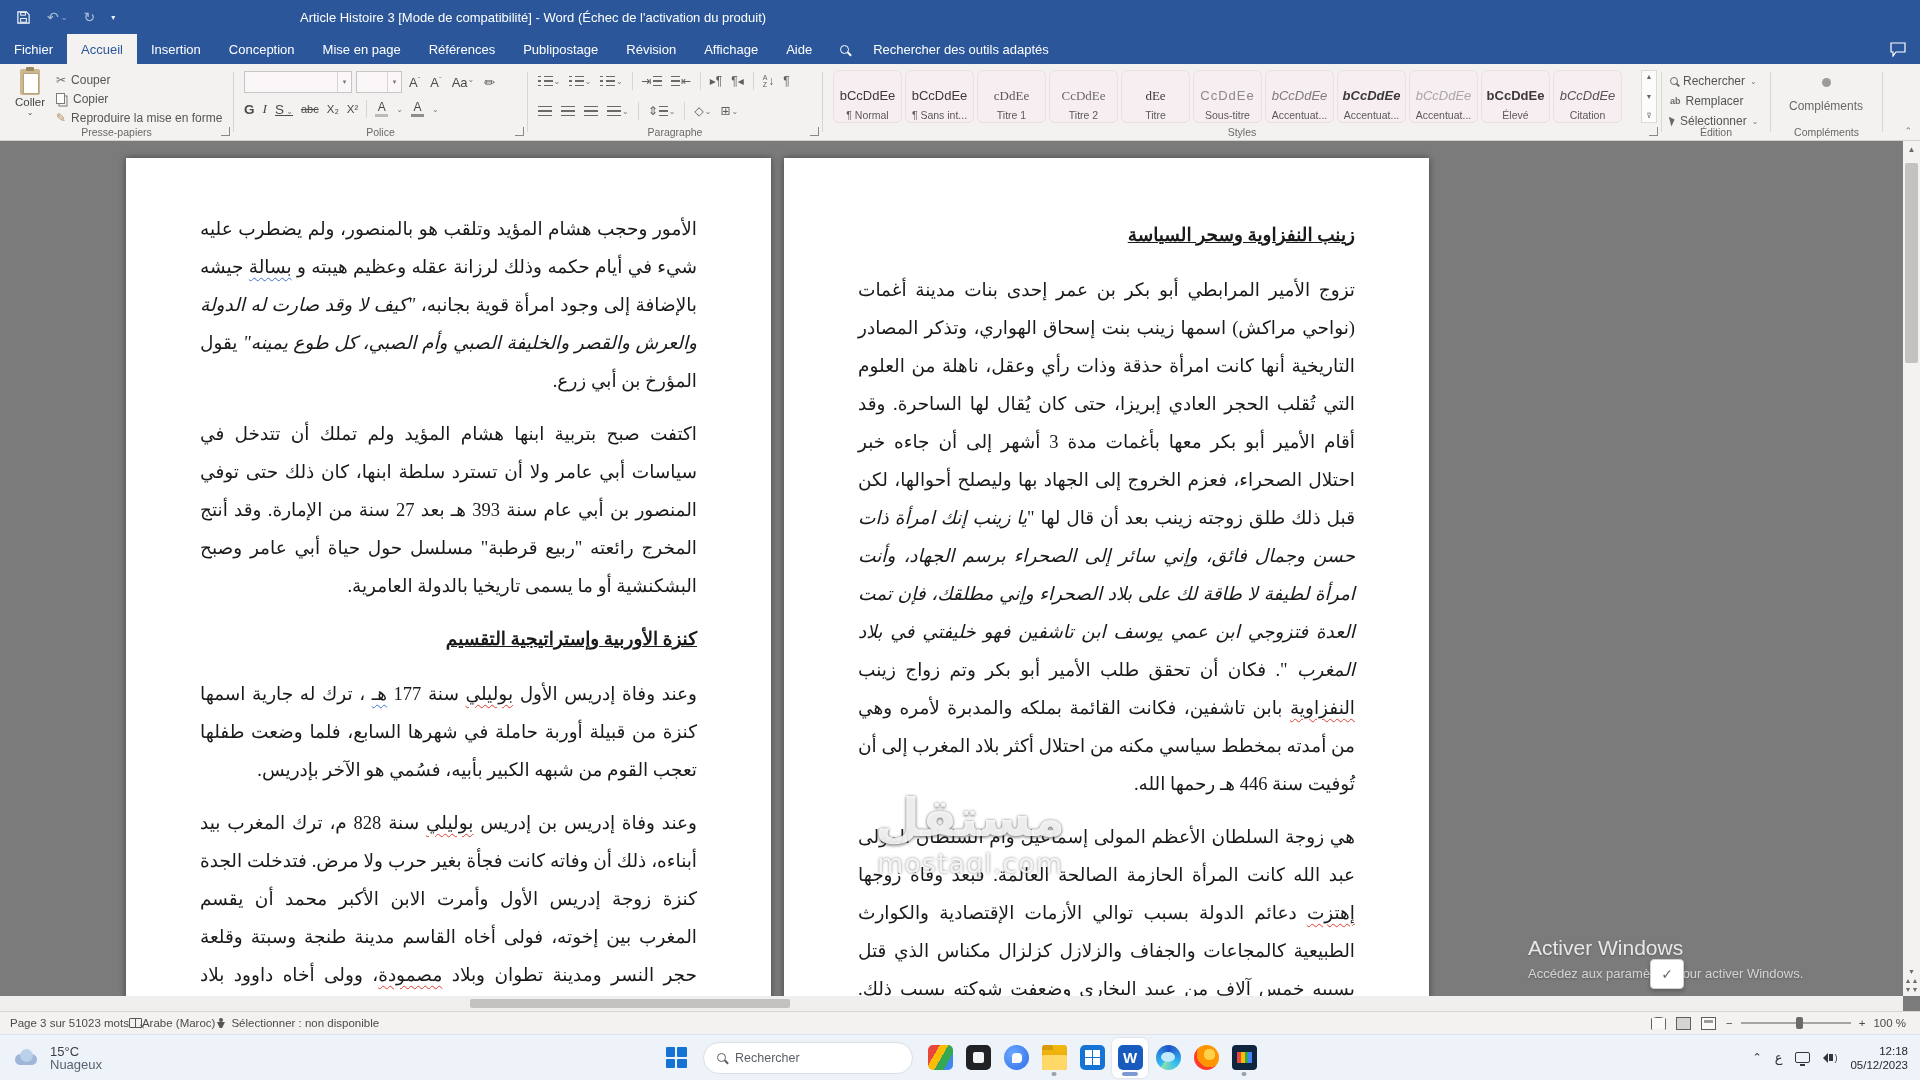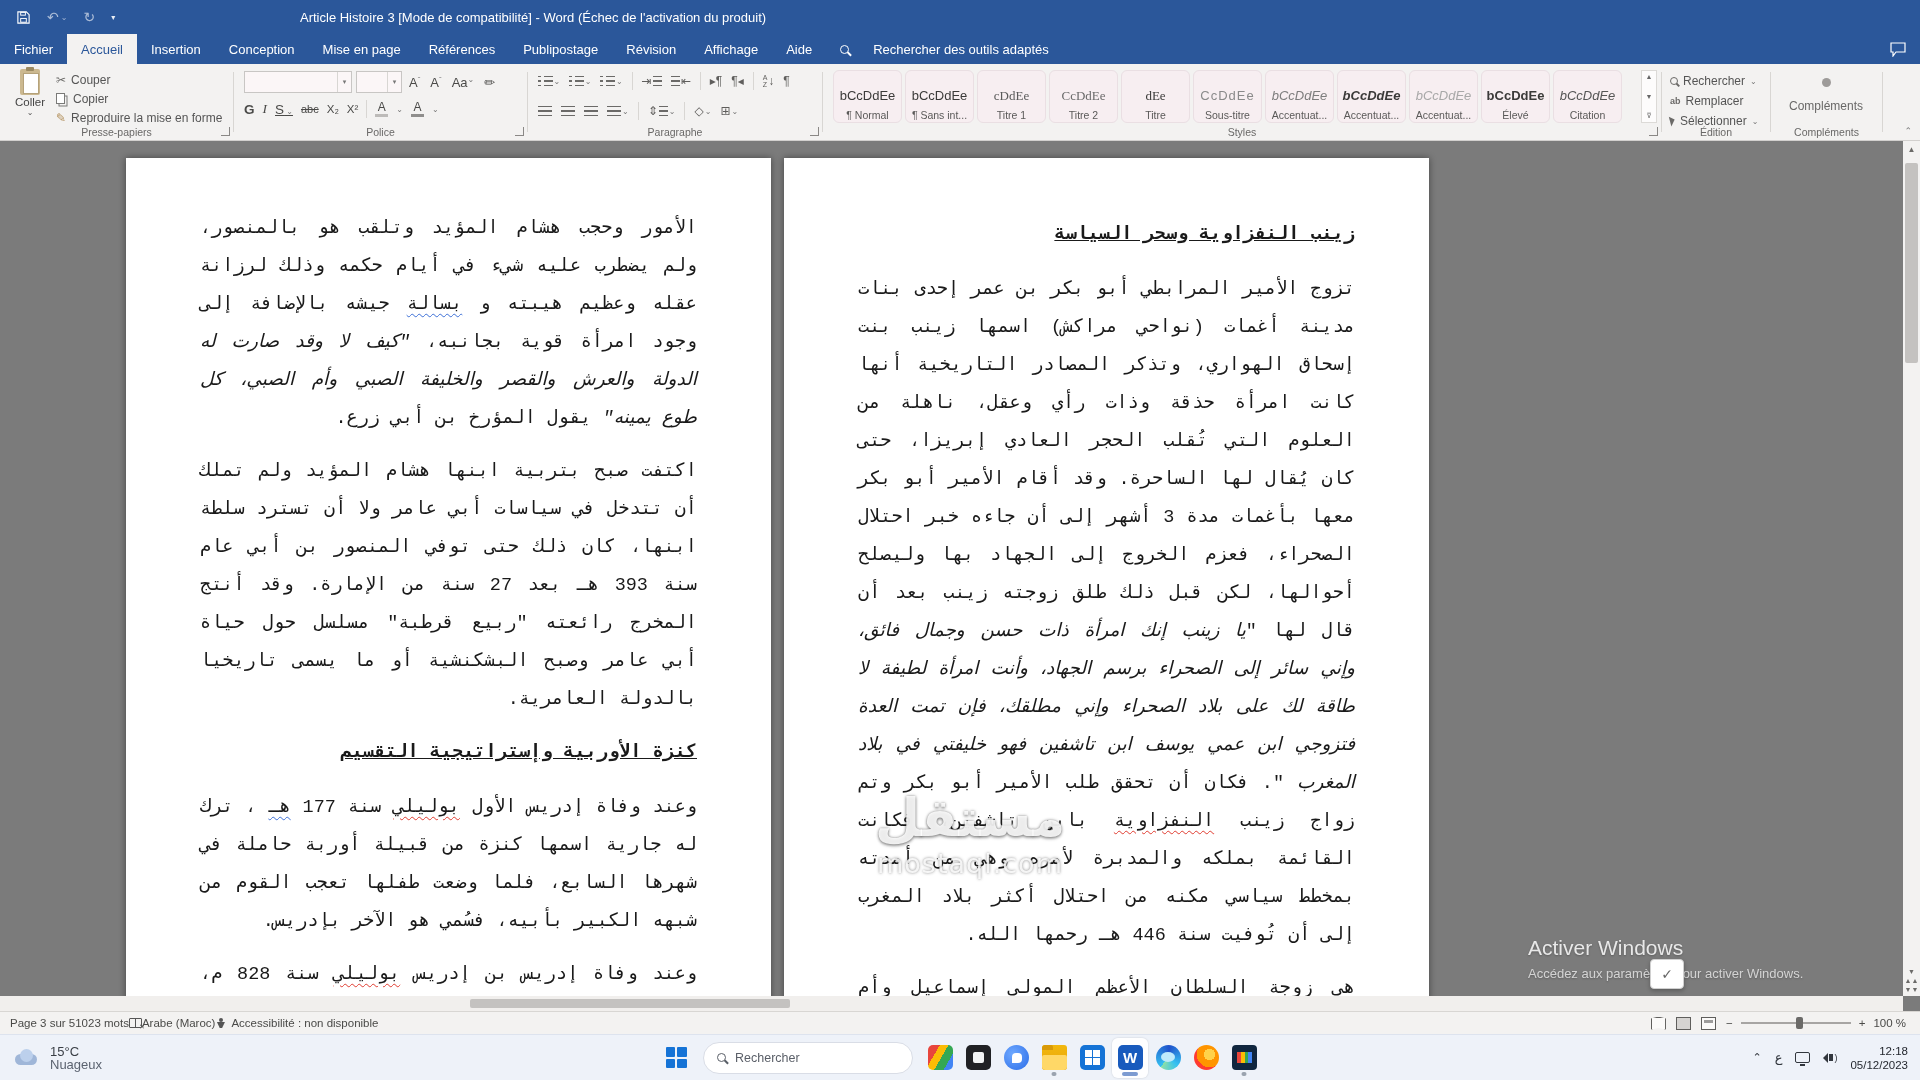--- a/index.html
+++ b/index.html
@@ -93,21 +93,21 @@
   .ic-ab{font-size:9px;font-weight:bold;color:#6b6a68}
   .cursor-tri{width:0;height:0;border-left:5px solid #6b6a68;border-top:4px solid transparent;border-bottom:6px solid transparent;display:inline-block;transform:rotate(-15deg)}
 
   .g-add{left:1771px;width:111px}
   .addbtn{position:absolute;left:10px;top:6px;width:90px;height:56px;text-align:center;font-size:12px;color:#696867}
   .adddot{width:9px;height:9px;border-radius:50%;background:#9d9b99;margin:8px auto 12px}
   .collapse-ribbon{position:absolute;right:8px;bottom:4px;font-size:9px;color:#777}
 
   
   .docarea{position:absolute;top:141px;left:0;right:0;bottom:69px;background:#7b7b7b;overflow:hidden}
-  .page{position:absolute;top:17px;width:645px;height:900px;background:#fff;box-shadow:0 0 7px rgba(0,0,0,.45);padding:52px 74px;direction:rtl;font-family:Liberation Mono, monospace;font-size:18.5px;line-height:38px;color:#1a1a1a;text-align:justify}
+  .page{position:absolute;top:17px;width:645px;height:900px;background:#fff;box-shadow:0 0 7px rgba(0,0,0,.45);padding:52px 74px;direction:rtl;font-family:Liberation Serif, serif;font-size:18.5px;line-height:38px;color:#1a1a1a;text-align:justify}
   .page-left{left:126px}
   .page-right{left:784px}
   .blk{margin-bottom:15px}
   .bh{font-weight:bold;text-decoration:underline;margin-top:6px;margin-bottom:17px}
   .h-gap{margin-top:52px}
   .it{font-style:italic}
   .sp-r{text-decoration-line:underline;text-decoration-style:wavy;text-decoration-color:#e03c31;text-decoration-thickness:1px;text-underline-offset:4px}
   .sp-b{text-decoration-line:underline;text-decoration-style:wavy;text-decoration-color:#3d6fd6;text-decoration-thickness:1px;text-underline-offset:4px}
 
   
@@ -497,21 +497,21 @@
 </div>
 
 <div class="statusbar">
   <div class="sb-left">
     <span>Page 3 sur 5</span>
     <span>1023 mots</span>
     <span class="sbook"></span>
     <span>Arabe (Maroc)</span>
     <span style="display:flex;align-items:center;gap:5px">
       <span class="access-person"></span>
-      <span>Accessibilité : non disponible</span>
+      <span>Sélectionner : non disponible</span>
     </span>
   </div>
   <div class="sb-right">
     <span class="view-ic view-read"></span>
     <span class="view-ic active"></span>
     <span class="view-ic view-web"></span>
     <div class="zoomline">
       <span>−</span>
       <span class="ztrack">
           <span class="zthumb"></span>

